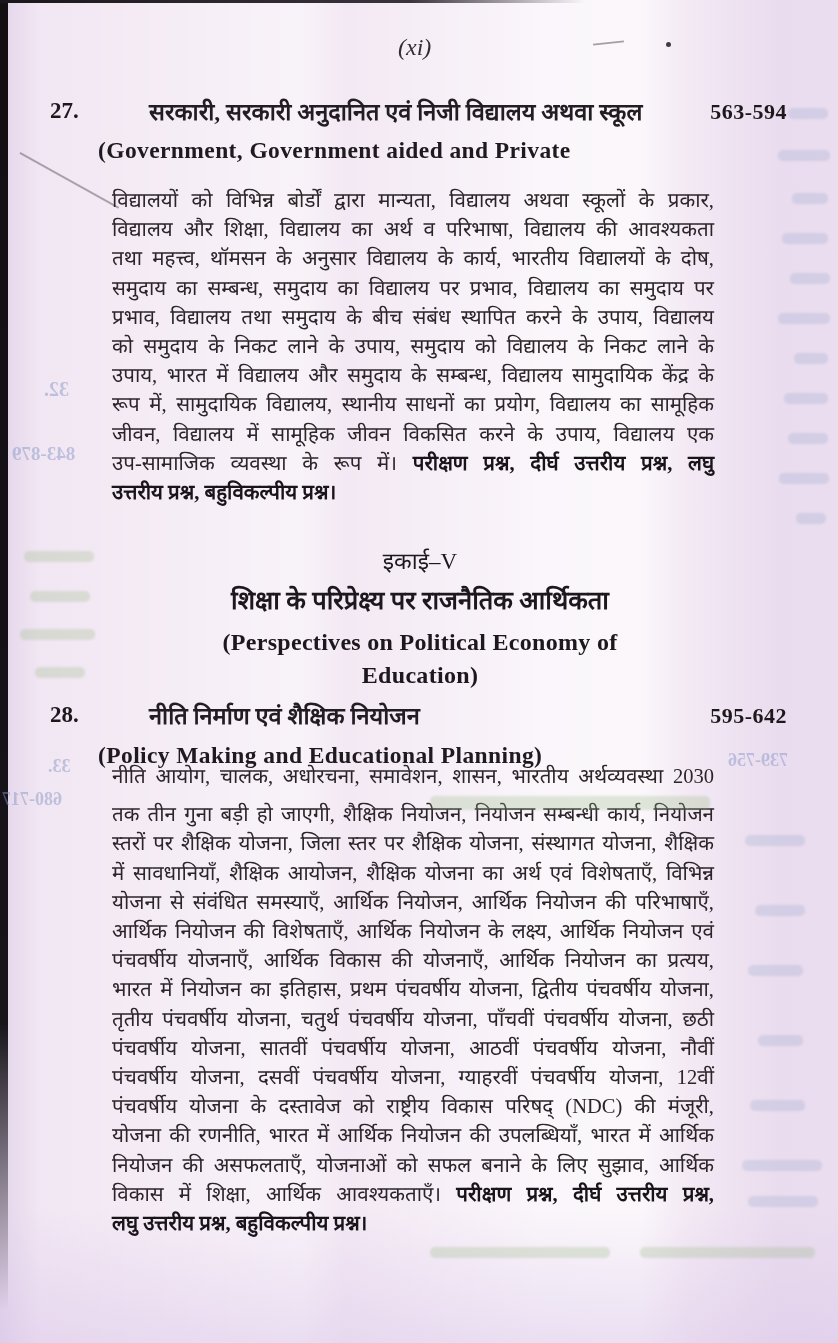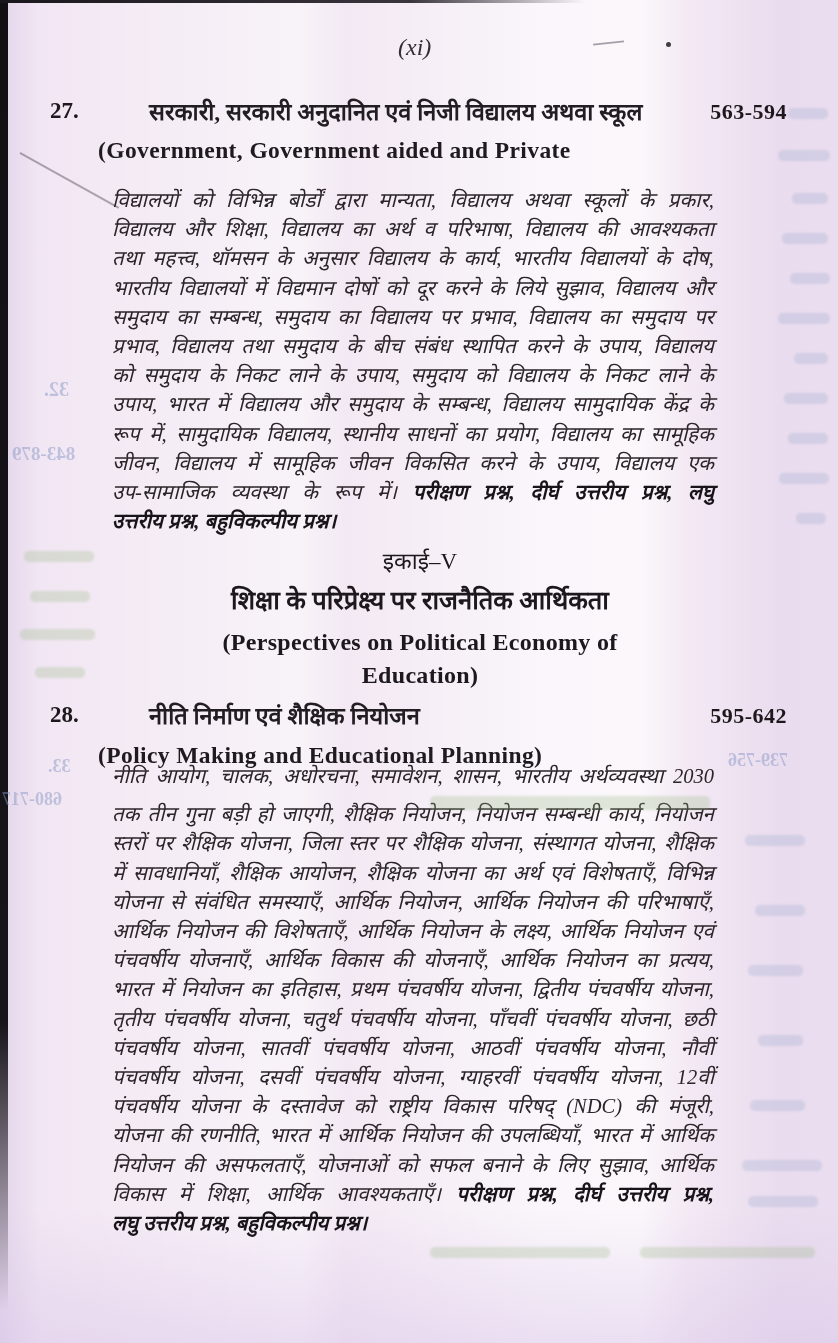--- a/index.html
+++ b/index.html
@@ -28,21 +28,21 @@
   .title{position:absolute;left:112px;width:610px;font-weight:bold;font-size:23.5px;color:#221d22;margin-left:37px;}
   .pages{position:absolute;left:672px;width:115px;text-align:right;font-weight:bold;font-size:22px;letter-spacing:.5px;color:#1c181c;}
   .n27{top:98px;} .t27{top:95px;} .p27{top:99px;}
   .n28{top:702px;} .t28{top:699px;} .p28{top:703px;}
 
   .ensub{position:absolute;left:98px;width:601px;font-weight:bold;font-size:23.5px;color:#1f1a1f;}
   .ensub .bline{line-height:33px;letter-spacing:.4px;}
   .e27{top:134px;} .e28{top:739px;}
 
   .body{position:absolute;left:112px;width:602px;font-size:20.5px;color:#2b2529;}
-  .body .bline{line-height:29.2px;text-align:justify;white-space:normal;font-style:italic;}
+  .body .bline{line-height:29.2px;text-align:justify;white-space:normal;}
   .body .bline.jl{text-align-last:justify;}
   .body b{color:#19141a;}
   .b27{top:186px;}
   .b28{top:762px;}
   .b28 .bline:first-child{margin-bottom:9px;}
 
   .unit{position:absolute;left:70px;top:544px;width:700px;text-align:center;color:#1d181d;}
   .unit-label{font-weight:normal;font-size:23px;}
   .unit-title{font-weight:bold;font-size:25.5px;margin-top:6px;}
   .unit-en{margin-top:10px;font-weight:bold;font-size:24px;}
@@ -67,21 +67,20 @@
   <div class="num n27">27.</div>
   <div class="title t27">सरकारी, सरकारी अनुदानित एवं निजी विद्यालय अथवा स्कूल</div>
   <div class="pages p27">563-594</div>
   <div class="ensub e27">
       <div class="bline jl"><span>(Government, Government aided and Private</span></div>
     </div>
   <div class="body b27">
       <div class="bline jl"><span>विद्यालयों को विभिन्न बोर्डों द्वारा मान्यता, विद्यालय अथवा स्कूलों के प्रकार,</span></div>
       <div class="bline jl"><span>विद्यालय और शिक्षा, विद्यालय का अर्थ व परिभाषा, विद्यालय की आवश्यकता</span></div>
       <div class="bline jl"><span>तथा महत्त्व, थॉमसन के अनुसार विद्यालय के कार्य, भारतीय विद्यालयों के दोष,</span></div>
-      <div class="bline jl"><span>भारतीय विद्यालयों में विद्यमान दोषों को दूर करने के लिये सुझाव, विद्यालय और</span></div>
       <div class="bline jl"><span>समुदाय का सम्बन्ध, समुदाय का विद्यालय पर प्रभाव, विद्यालय का समुदाय पर</span></div>
       <div class="bline jl"><span>प्रभाव, विद्यालय तथा समुदाय के बीच संबंध स्थापित करने के उपाय, विद्यालय</span></div>
       <div class="bline jl"><span>को समुदाय के निकट लाने के उपाय, समुदाय को विद्यालय के निकट लाने के</span></div>
       <div class="bline jl"><span>उपाय, भारत में विद्यालय और समुदाय के सम्बन्ध, विद्यालय सामुदायिक केंद्र के</span></div>
       <div class="bline jl"><span>रूप में, सामुदायिक विद्यालय, स्थानीय साधनों का प्रयोग, विद्यालय का सामूहिक</span></div>
       <div class="bline jl"><span>जीवन, विद्यालय में सामूहिक जीवन विकसित करने के उपाय, विद्यालय एक</span></div>
       <div class="bline jl"><span>उप-सामाजिक व्यवस्था के रूप में। </span><b>परीक्षण प्रश्न, दीर्घ उत्तरीय प्रश्न, लघु</b></div>
       <div class="bline"><b>उत्तरीय प्रश्न, बहुविकल्पीय प्रश्न।</b></div>
     </div>
 

